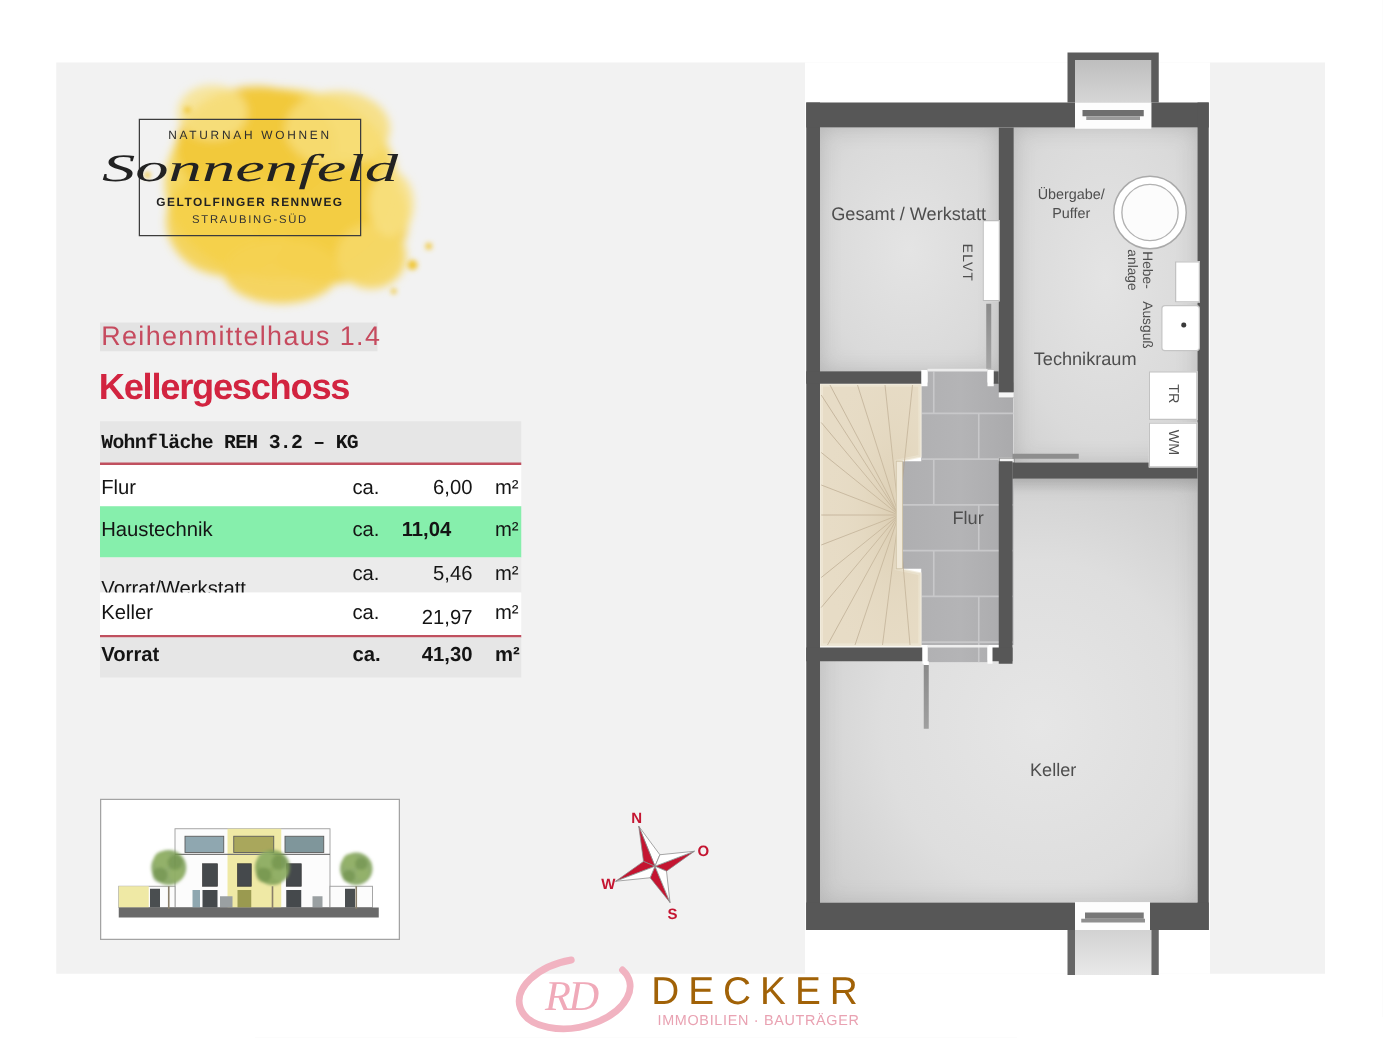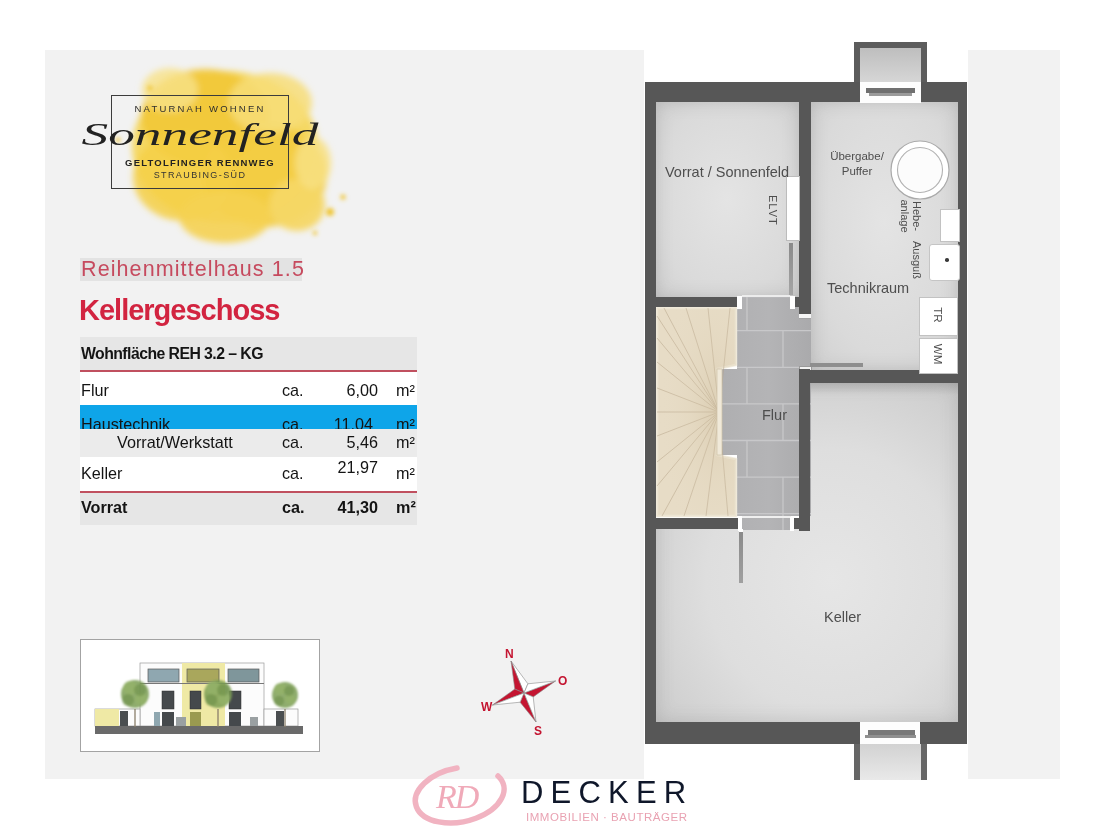--- a/index.html
+++ b/index.html
@@ -48,57 +48,57 @@
 
 <div class="abs" style="left:111px;top:103px;width:178px;text-align:center;font-size:9.5px;letter-spacing:2.2px;color:#2e2e2e;">NATURNAH WOHNEN</div>
 
 <div class="abs" style="left:78px;top:117px;width:244px;text-align:center;font-family:'Liberation Serif',serif;font-style:italic;font-size:31px;color:#222;transform:scaleX(1.72);">Sonnenfeld</div>
 
 <div class="abs" style="left:100px;top:157px;width:200px;text-align:center;font-size:9.5px;font-weight:bold;letter-spacing:1.2px;color:#222;">GELTOLFINGER RENNWEG</div>
 
 <div class="abs" style="left:111px;top:170px;width:178px;text-align:center;font-size:9px;letter-spacing:1.4px;color:#333;">STRAUBING-SÜD</div>
 
 <div class="abs" style="left:80px;top:258px;width:222px;height:23px;background:#e3e3e3;">
-  <div class="abs" style="left:1px;top:-1px;font-size:21.5px;letter-spacing:1.1px;color:#c64a5e;white-space:nowrap;">Reihenmittelhaus 1.5</div>
+  <div class="abs" style="left:1px;top:-1px;font-size:21.5px;letter-spacing:1.1px;color:#c64a5e;white-space:nowrap;">Reihenmittelhaus 1.4</div>
 </div>
 
 <div class="abs" style="left:79px;top:294px;font-size:29px;font-weight:bold;letter-spacing:-1px;color:#d22440;">Kellergeschoss</div>
 
 <div class="abs" style="left:80px;top:337px;width:337px;font-size:16.2px;color:#141414;">
 
   <div style="position:relative;height:33px;background:#e6e6e6;border-bottom:2px solid #c0505f;">
-    <span class="abs" style="left:1px;top:8px;font-weight:bold;font-size:15.8px;letter-spacing:-0.55px;">Wohnfläche REH 3.2 – KG</span>
+    <span class="abs" style="left:1px;top:8px;font-weight:bold;font-size:15.8px;letter-spacing:-0.55px;font-family:Liberation Mono, monospace;">Wohnfläche REH 3.2 – KG</span>
   </div>
 
   <div style="position:relative;height:33px;background:#fff;">
     <span class="abs" style="left:1px;top:9px;">Flur</span>
     <span class="abs" style="left:202px;top:9px;">ca.</span>
     <span class="abs" style="right:39px;top:9px;">6,00</span>
     <span class="abs" style="left:316px;top:9px;">m²</span>
   </div>
 
 
-  <div style="position:relative;height:24px;background:#0ea5e9;">
+  <div style="position:relative;height:41px;background:#86efac;">
     <span class="abs" style="left:1px;top:10px;">Haustechnik</span>
     <span class="abs" style="left:202px;top:10px;">ca.</span>
-    <span class="abs" style="right:44px;top:10px;">11,04</span>
+    <span class="abs" style="right:56px;top:10px;font-weight:bold;">11,04</span>
     <span class="abs" style="left:316px;top:10px;">m²</span>
   </div>
 
   <div style="position:relative;height:28px;background:#ebebeb;">
-    <span class="abs" style="left:1px;top:4px;margin-left:36px;">Vorrat/Werkstatt</span>
+    <span class="abs" style="left:1px;top:16px;">Vorrat/Werkstatt</span>
     <span class="abs" style="left:202px;top:4px;">ca.</span>
     <span class="abs" style="right:39px;top:4px;">5,46</span>
     <span class="abs" style="left:316px;top:4px;">m²</span>
   </div>
 
   <div style="position:relative;height:34px;background:#fff;border-bottom:2px solid #c0505f;">
     <span class="abs" style="left:1px;top:7px;">Keller</span>
     <span class="abs" style="left:202px;top:7px;">ca.</span>
-    <span class="abs" style="right:39px;top:1px;">21,97</span>
+    <span class="abs" style="right:39px;top:11px;">21,97</span>
     <span class="abs" style="left:316px;top:7px;">m²</span>
   </div>
 
   <div style="position:relative;height:32px;background:#e6e6e6;font-weight:bold;">
     <span class="abs" style="left:1px;top:5px;">Vorrat</span>
     <span class="abs" style="left:202px;top:5px;">ca.</span>
     <span class="abs" style="right:39px;top:5px;">41,30</span>
     <span class="abs" style="left:316px;top:5px;">m²</span>
   </div>
 </div>
@@ -205,21 +205,21 @@
     <text x="11" y="71">W</text>
     <text x="64" y="95">S</text>
   </g>
 </svg>
 
 <svg class="abs" style="left:408px;top:758px;" width="120" height="72" viewBox="0 0 120 72">
   <path d="M 90 18 A 45 27 -12 1 1 49 10" fill="none" stroke="#f1b3c1" stroke-width="5.5" stroke-linecap="round"></path>
   <text x="28" y="50" font-family="'Liberation Serif',serif" font-style="italic" font-size="34" letter-spacing="-2" fill="#f0aab9">RD</text>
 </svg>
 
-<div class="abs" style="left:521px;top:775px;font-size:31px;letter-spacing:7.2px;color:#0f172a;">DECKER</div>
+<div class="abs" style="left:521px;top:775px;font-size:31px;letter-spacing:7.2px;color:#a16207;">DECKER</div>
 
 <div class="abs" style="left:526px;top:811px;font-size:11.5px;letter-spacing:0.55px;color:#e9a2b2;">IMMOBILIEN · BAUTRÄGER</div>
 
 <div class="abs" style="left:656px;top:102px;width:143px;height:195px;background:radial-gradient(ellipse 90% 90% at 50% 50%, #e4e4e4 0%, #dadada 55%, #c9c9c9 100%);box-shadow:inset 0 0 16px rgba(100,100,100,0.25);"></div>
 
 <div class="abs" style="left:811px;top:102px;width:147px;height:268px;background:radial-gradient(ellipse 90% 90% at 50% 45%, #e4e4e4 0%, #dadada 55%, #c9c9c9 100%);box-shadow:inset 0 0 16px rgba(100,100,100,0.25);"></div>
 
 <div class="abs" style="left:656px;top:383px;width:302px;height:339px;background:radial-gradient(ellipse 75% 70% at 58% 58%, #e6e6e6 0%, #dedede 55%, #cbcbcb 100%);clip-path:polygon(154px 0px, 302px 0px, 302px 339px, 0px 339px, 0px 145px, 154px 145px);box-shadow:inset 0 0 18px rgba(100,100,100,0.22);"></div>
 
 <svg class="abs" style="left:716px;top:296px;" width="95" height="234" viewBox="0 0 95 234">
@@ -368,19 +368,19 @@
 <div class="abs" style="left:945px;top:258px;width:3.5px;height:3.5px;background:#3a3a3a;border-radius:50%;"></div>
 
 <div class="lbl" style="left:895px;top:254px;width:44px;font-size:11px;text-align:center;transform:rotate(90deg);transform-origin:center;">Ausguß</div>
 
 <div class="abs" style="left:919px;top:297px;width:37px;height:37px;background:#fff;border:0.5px solid #c2c2c2;"></div>
 <div class="lbl" style="left:923px;top:309px;width:30px;font-size:11.5px;text-align:center;transform:rotate(90deg);transform-origin:center;">TR</div>
 
 <div class="abs" style="left:919px;top:338px;width:37px;height:34px;background:#fff;border:0.5px solid #c2c2c2;"></div>
 <div class="lbl" style="left:922px;top:348px;width:32px;font-size:11.5px;text-align:center;transform:rotate(90deg);transform-origin:center;">WM</div>
 
-<div class="lbl" style="left:665px;top:164px;font-size:14.5px;">Vorrat / Sonnenfeld</div>
+<div class="lbl" style="left:665px;top:164px;font-size:14.5px;">Gesamt / Werkstatt</div>
 
 <div class="lbl" style="left:827px;top:280px;font-size:14.5px;">Technikraum</div>
 
 <div class="lbl" style="left:762px;top:407px;font-size:14.5px;">Flur</div>
 
 <div class="lbl" style="left:824px;top:609px;font-size:14.5px;">Keller</div>
 
 </body></html>

